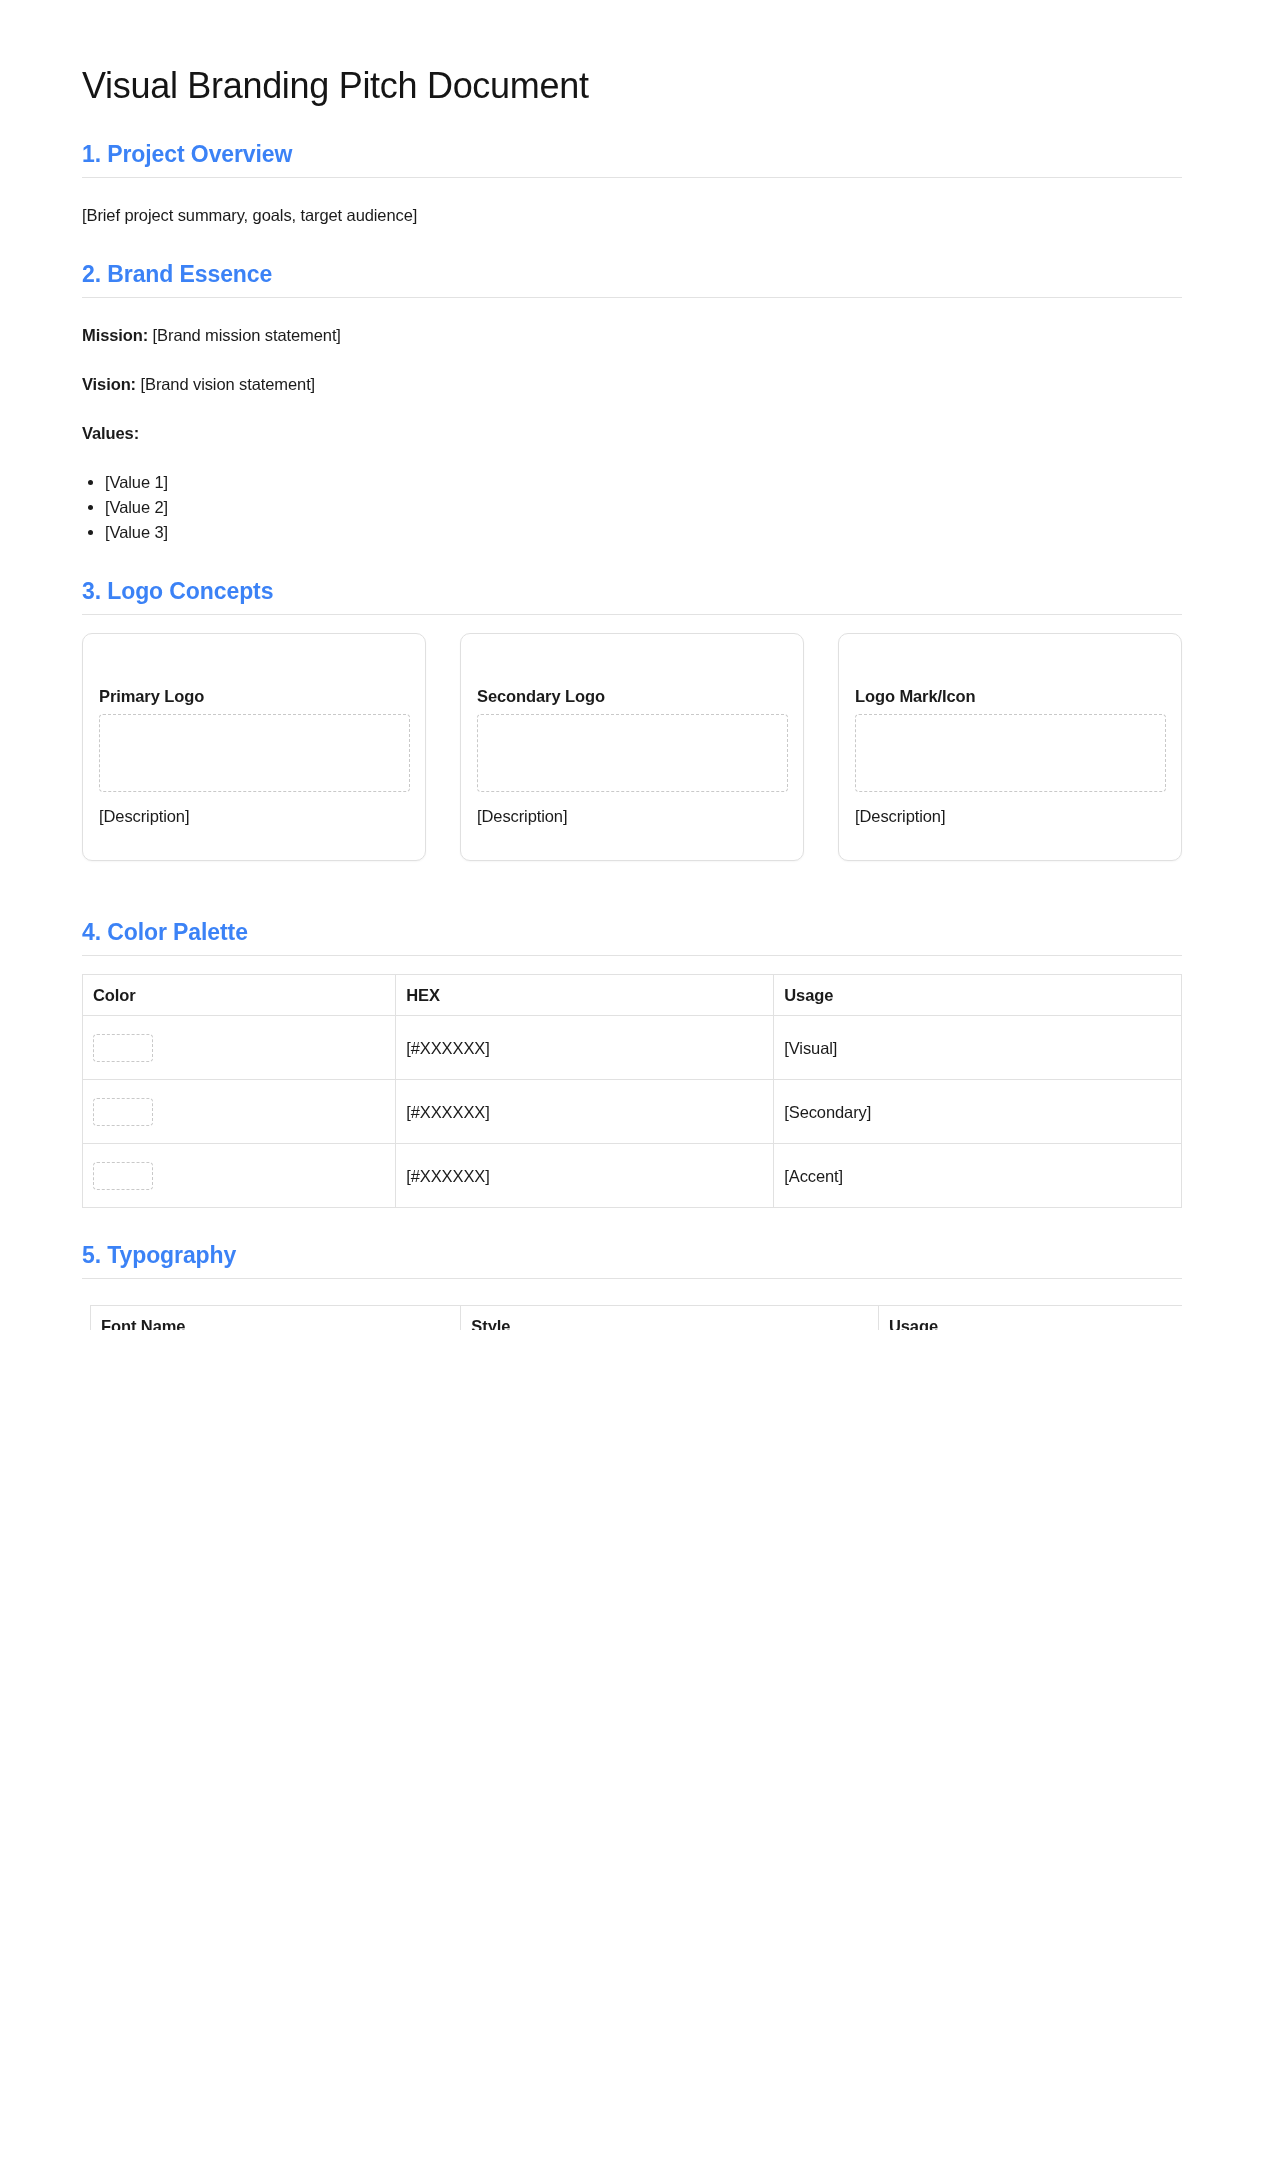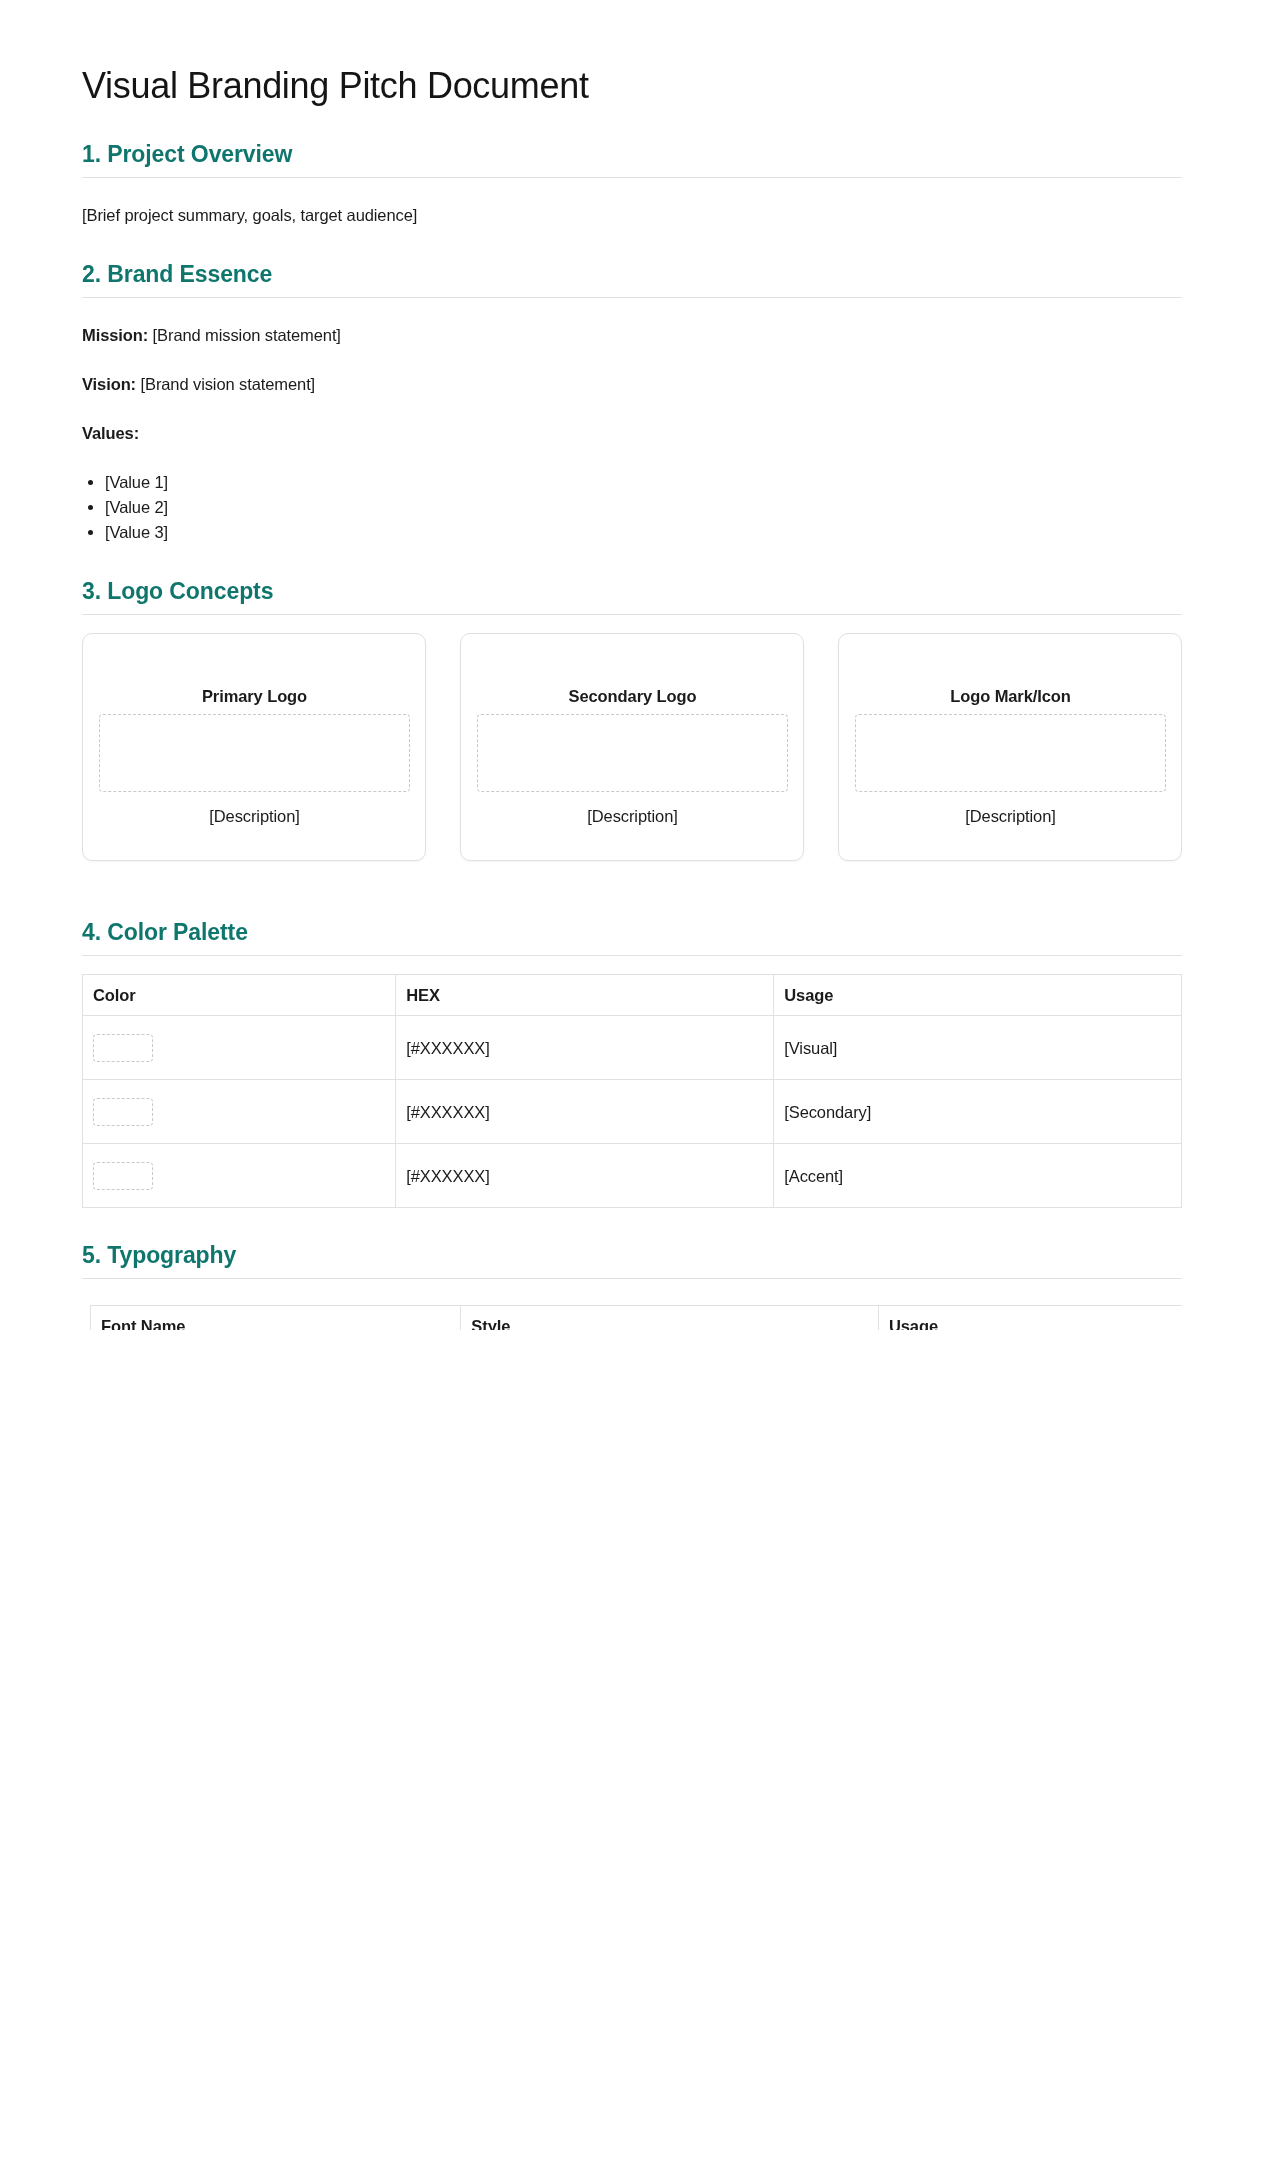--- a/index.html
+++ b/index.html
@@ -23,40 +23,39 @@
     line-height: 43px;
     font-weight: 400;
     letter-spacing: -0.3px;
     color: #151515;
     margin: 0;
   }
   h2 {
     font-size: 23px;
     line-height: 31px;
     font-weight: 700;
-    color: #0f766e;
+    color: #3b82f6;
     margin: 32px 0 18px;
     padding-bottom: 7px;
     border-bottom: 1px solid #e2e2e2;
   }
   p { margin: 25px 0; }
   strong { font-weight: 700; }
   ul.values-list {
     margin: 25px 0;
     padding-left: 23px;
   }
   ul.values-list li { margin: 1px 0; }
 
   
   .logo-grid {
     display: grid;
     grid-template-columns: repeat(3, 1fr);
     gap: 34px;
     margin: 18px 0 56px;
-    text-align: center;
   }
   .logo-card {
     border: 1px solid #e0e0e0;
     border-radius: 10px;
     padding: 16px 15px 32px 16px;
     box-shadow: 0 1px 2px rgba(0,0,0,0.04);
     background: #fff;
   }
   .logo-card .card-title {
     margin: 34px 0 6px;

